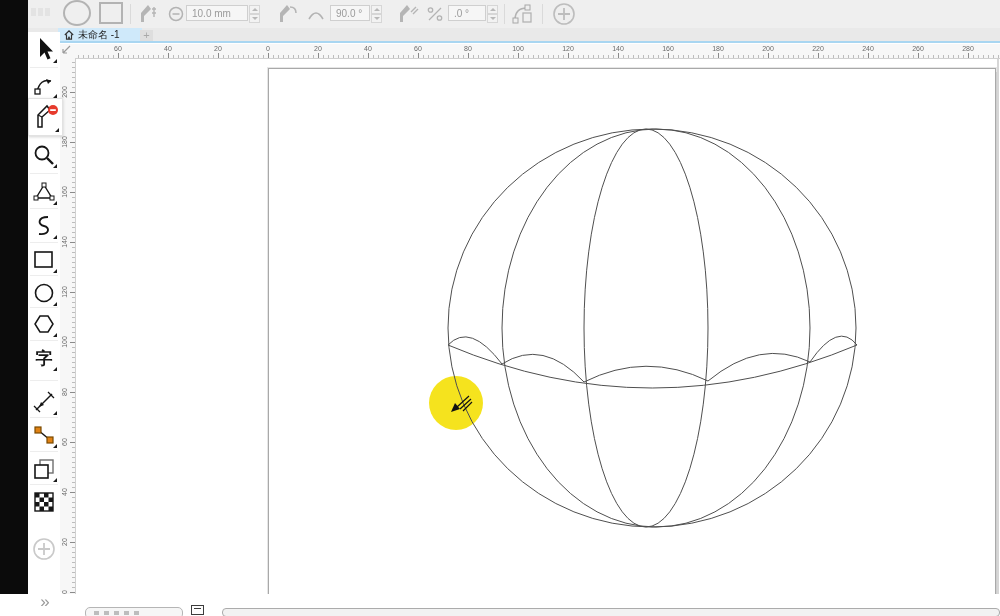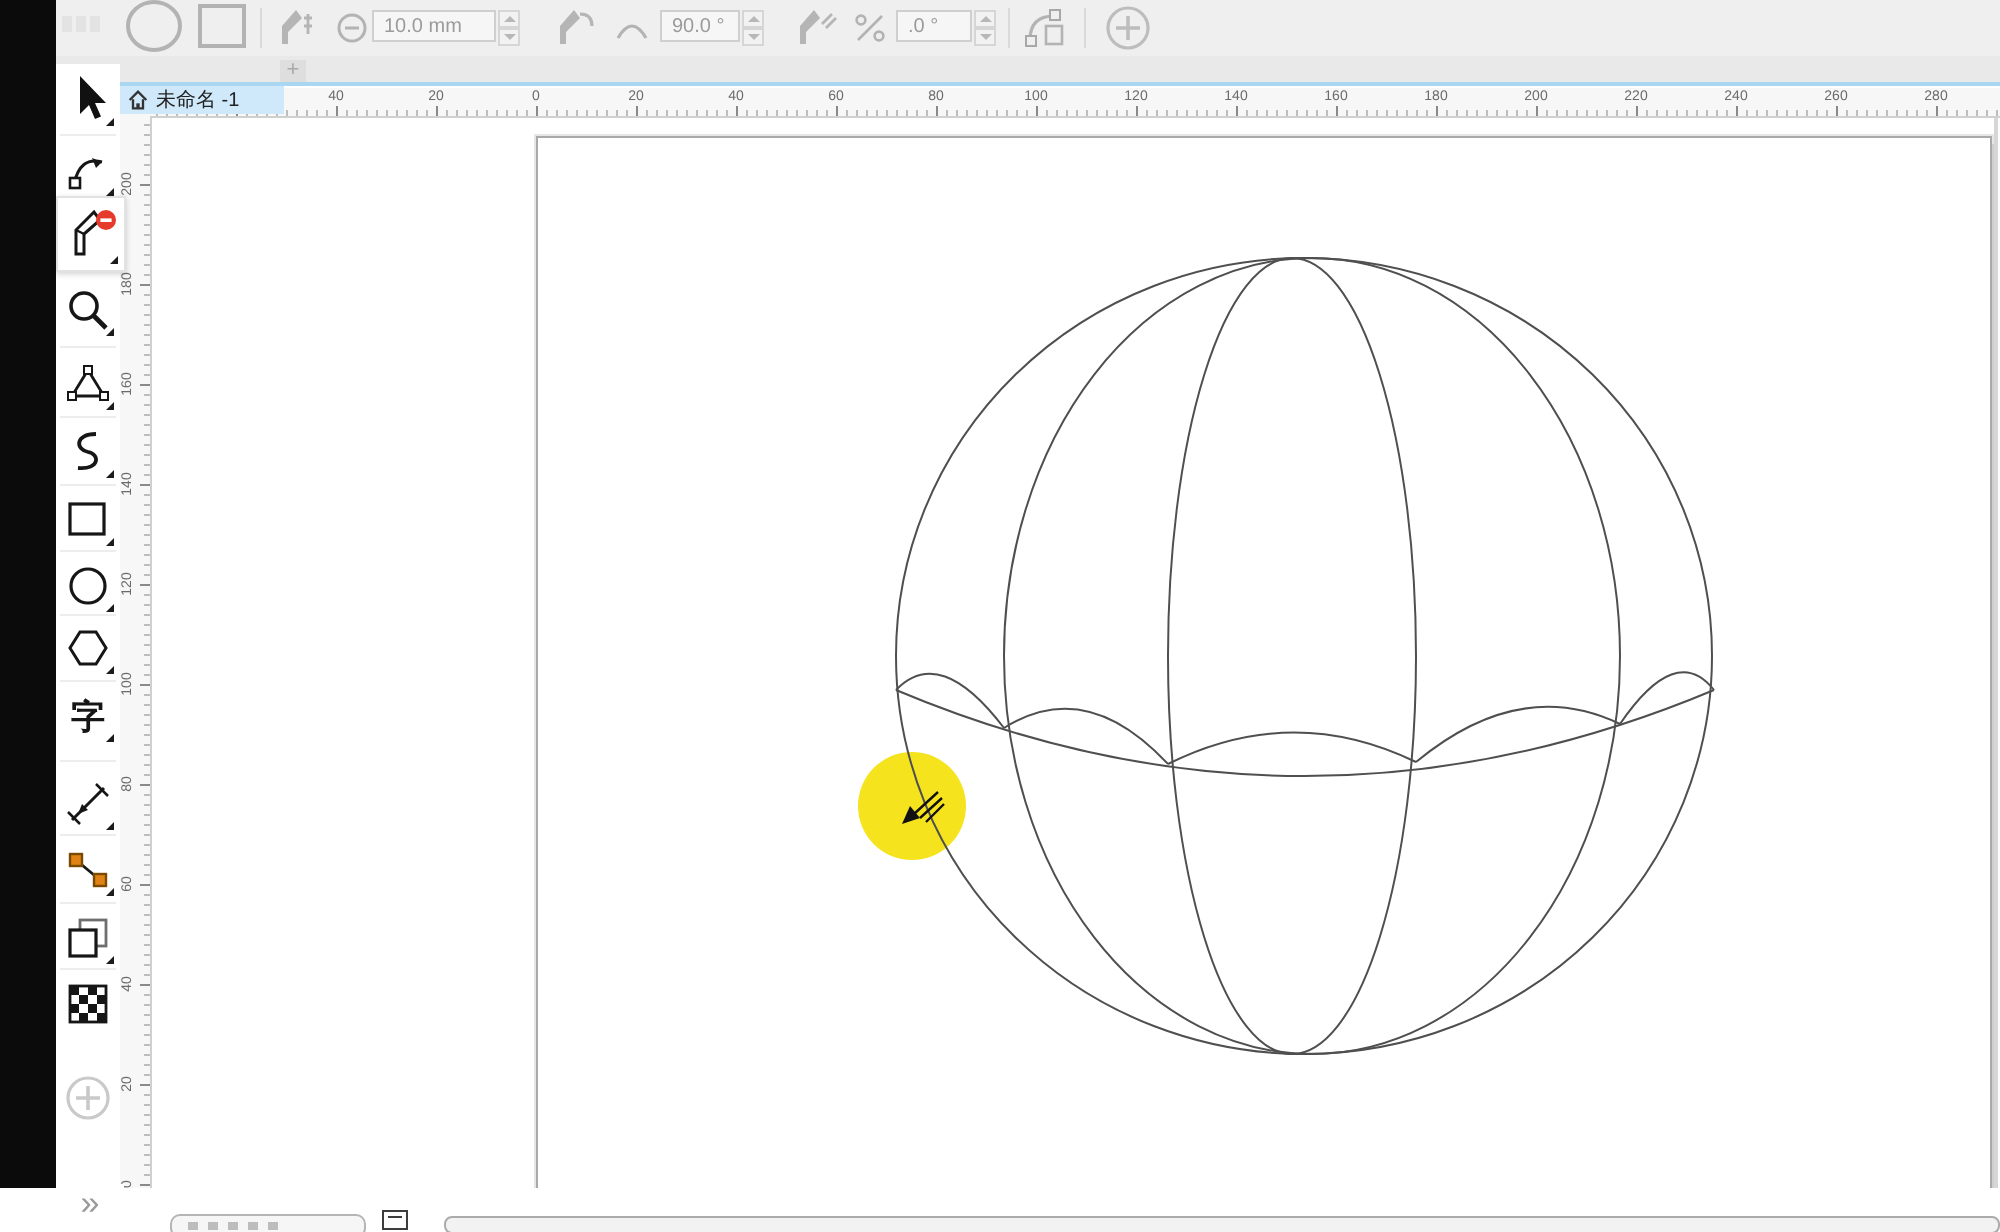--- a/index.html
+++ b/index.html
@@ -33,21 +33,21 @@
   .pb-spin i.up::after{border-bottom:3px solid #b8b8b8;}
   .pb-spin i.dn::after{border-top:3px solid #b8b8b8;}
   .faint-marks{position:absolute;left:31px;top:8px;width:20px;height:8px;display:flex;gap:2px;}
   .faint-marks i{display:block;width:5px;height:8px;background:#e3e3e3;}
   
   #black-strip{position:absolute;left:0;top:0;width:28px;height:594px;background:#0b0b0b;z-index:7;}
   
   #tab-bar{position:absolute;left:28px;top:28px;width:972px;height:15px;background:#e9e9e9;z-index:6;}
   #tab-underline{position:absolute;left:28px;top:41px;width:972px;height:2px;background:#a9d6f1;z-index:6;}
   #doc-tab{
-    position:absolute;left:30px;top:15px;width:78px;height:14px;background:#cfe9fa;
+    position:absolute;left:30px;top:0;width:78px;height:14px;background:#cfe9fa;
     display:flex;align-items:center;gap:4px;padding-left:6px;font-size:10px;color:#222;
   }
   #new-tab{
     position:absolute;left:112px;top:2px;width:13px;height:12px;background:#dedede;
     color:#a9a9a9;font-size:11px;line-height:11px;text-align:center;
   }
   
   #ruler-corner{
     position:absolute;left:60px;top:44px;width:15px;height:14px;background:#f7f7f7;
     border-right:1px solid #d8d8d8;border-bottom:1px solid #d8d8d8;z-index:5;

